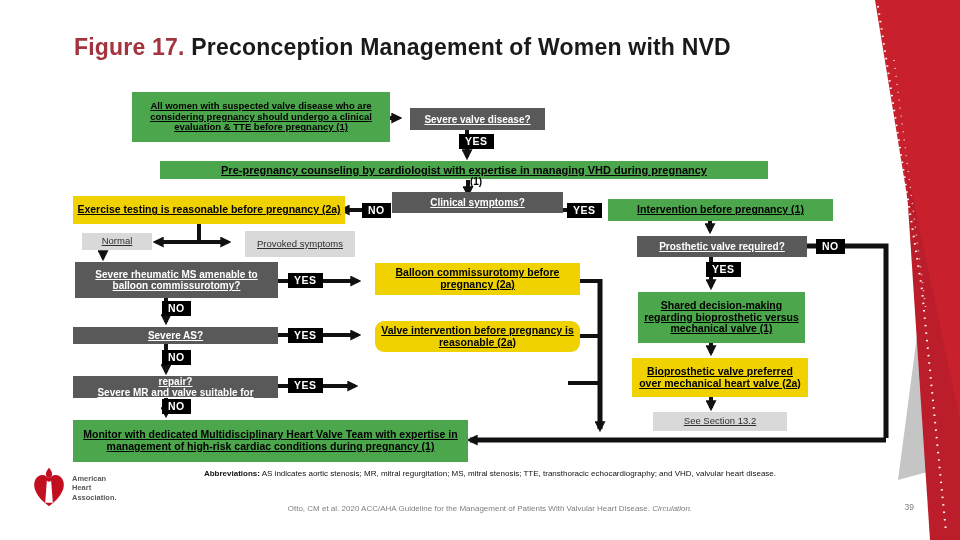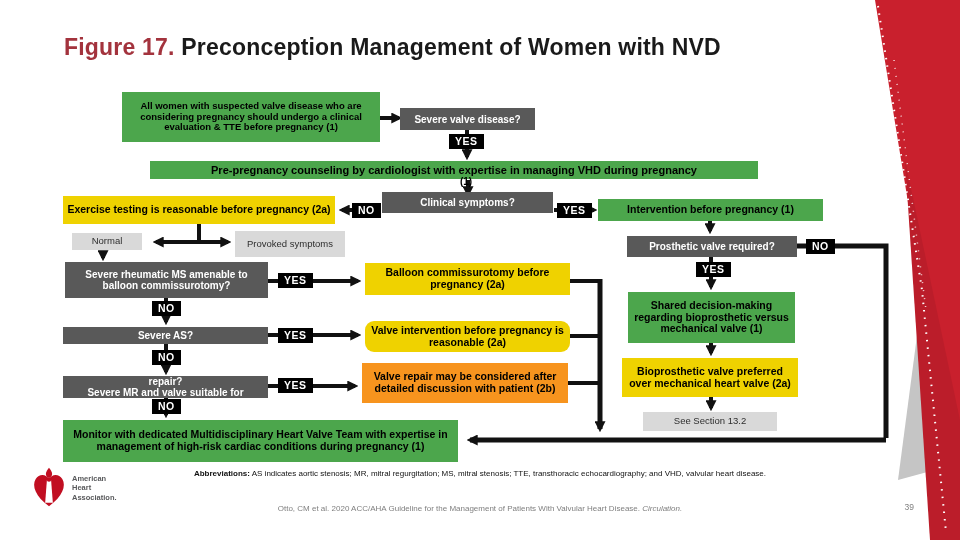--- a/index.html
+++ b/index.html
@@ -3,30 +3,30 @@
 <meta charset="utf-8">
 <style>
   html,body{margin:0;padding:0;background:#888;}
   #slide{position:relative;width:960px;height:540px;background:#fff;overflow:hidden;
          font-family:"Liberation Sans",sans-serif;}
   .abs{position:absolute;}
   #title{left:64px;top:34px;font-size:23px;font-weight:600;letter-spacing:.2px;color:#1a1a1a;}
   #title .fig{color:var(--title-red,#A3333D);}
   .box{position:absolute;display:flex;align-items:center;justify-content:center;
        text-align:center;font-weight:bold;font-size:9.5px;line-height:1.1;color:#000;
-       padding:5px 3px;box-sizing:border-box;}
+       padding:5px 3px;box-sizing:border-box;text-decoration:underline;}
   .green{background:var(--green,#4CA64C);}
   .yellow{background:var(--yellow,#EFD200);}
   .orange{background:var(--orange,#F7941E);}
   .q{background:var(--dark-gray,#595959);color:#fff;font-size:10px;}
   .lgray{background:var(--light-gray,#D9D9D9);font-weight:normal;color:#2e2e2e;font-size:9.5px;}
   .chip{position:absolute;background:#000;color:#fff;font-weight:bold;font-size:10.5px;
         line-height:1;padding:2px 6px;letter-spacing:.5px;}
   #arrows{position:absolute;left:0;top:0;z-index:1;}
-  .box,.chip,.txt{z-index:2;}
+  .box,.chip,.txt{z-index:2;margin-left:10px;}
   #ribbon{position:absolute;right:0;top:0;z-index:0;}
   #footer-abbr{left:0;top:469px;width:960px;text-align:center;font-size:8px;color:#111;}
   #footer-cite{left:0;top:504px;width:960px;text-align:center;font-size:8px;color:#7f7f7f;}
   #page-num{right:46px;top:502px;font-size:8.5px;color:#7f7f7f;}
   #logo{left:28px;top:466px;display:flex;align-items:center;gap:2px;}
   #logo-text{font-size:7.5px;font-weight:bold;color:#58595B;line-height:1.25;}
   .mr2{overflow:hidden;align-items:flex-start;padding-top:4px;flex-direction:column;}
 </style>
 </head>
 <body>
@@ -131,21 +131,20 @@
 
   <div class="box yellow" style="left:622px;top:358px;width:176px;height:39px;font-size:10.5px;">Bioprosthetic valve preferred over mechanical heart valve (2a)</div>
 
   <div class="box q mr2" style="left:63px;top:376px;width:205px;height:22px;">
     <span style="width:100%;">repair?</span>
     <span style="width:100%;">Severe MR and valve suitable for</span>
   </div>
 
   <div class="chip" style="left:278px;top:378px;">YES</div>
 
-  <div class="box orange" style="left:362px;top:363px;width:206px;height:40px;font-size:10.5px;">Valve repair may be considered after detailed discussion with patient (2b)</div>
 
   <div class="chip" style="left:152px;top:399px;">NO</div>
 
   <div class="box lgray" style="left:643px;top:412px;width:134px;height:19px;">See Section 13.2</div>
 
   <div class="box green" style="left:63px;top:420px;width:395px;height:42px;font-size:10.5px;">Monitor with dedicated Multidisciplinary Heart Valve Team with expertise in management of high-risk cardiac conditions during pregnancy (1)</div>
 
   <div id="footer-abbr" class="abs txt">
     <b>Abbreviations:</b><span> AS indicates aortic stenosis; MR, mitral regurgitation; MS, mitral stenosis; TTE, transthoracic echocardiography; and VHD, valvular heart disease.</span>
   </div>

